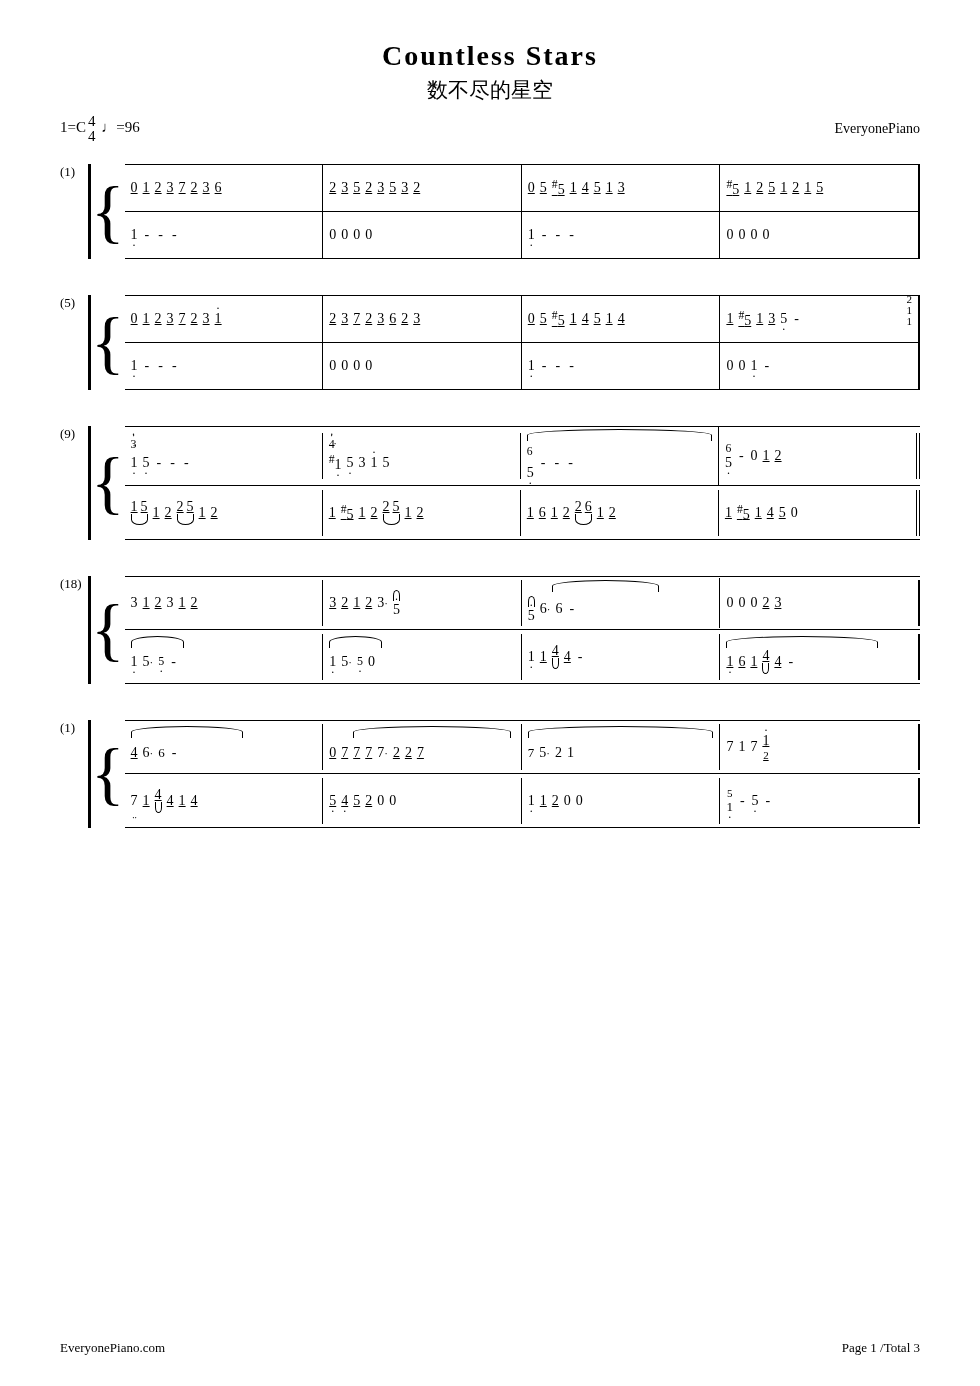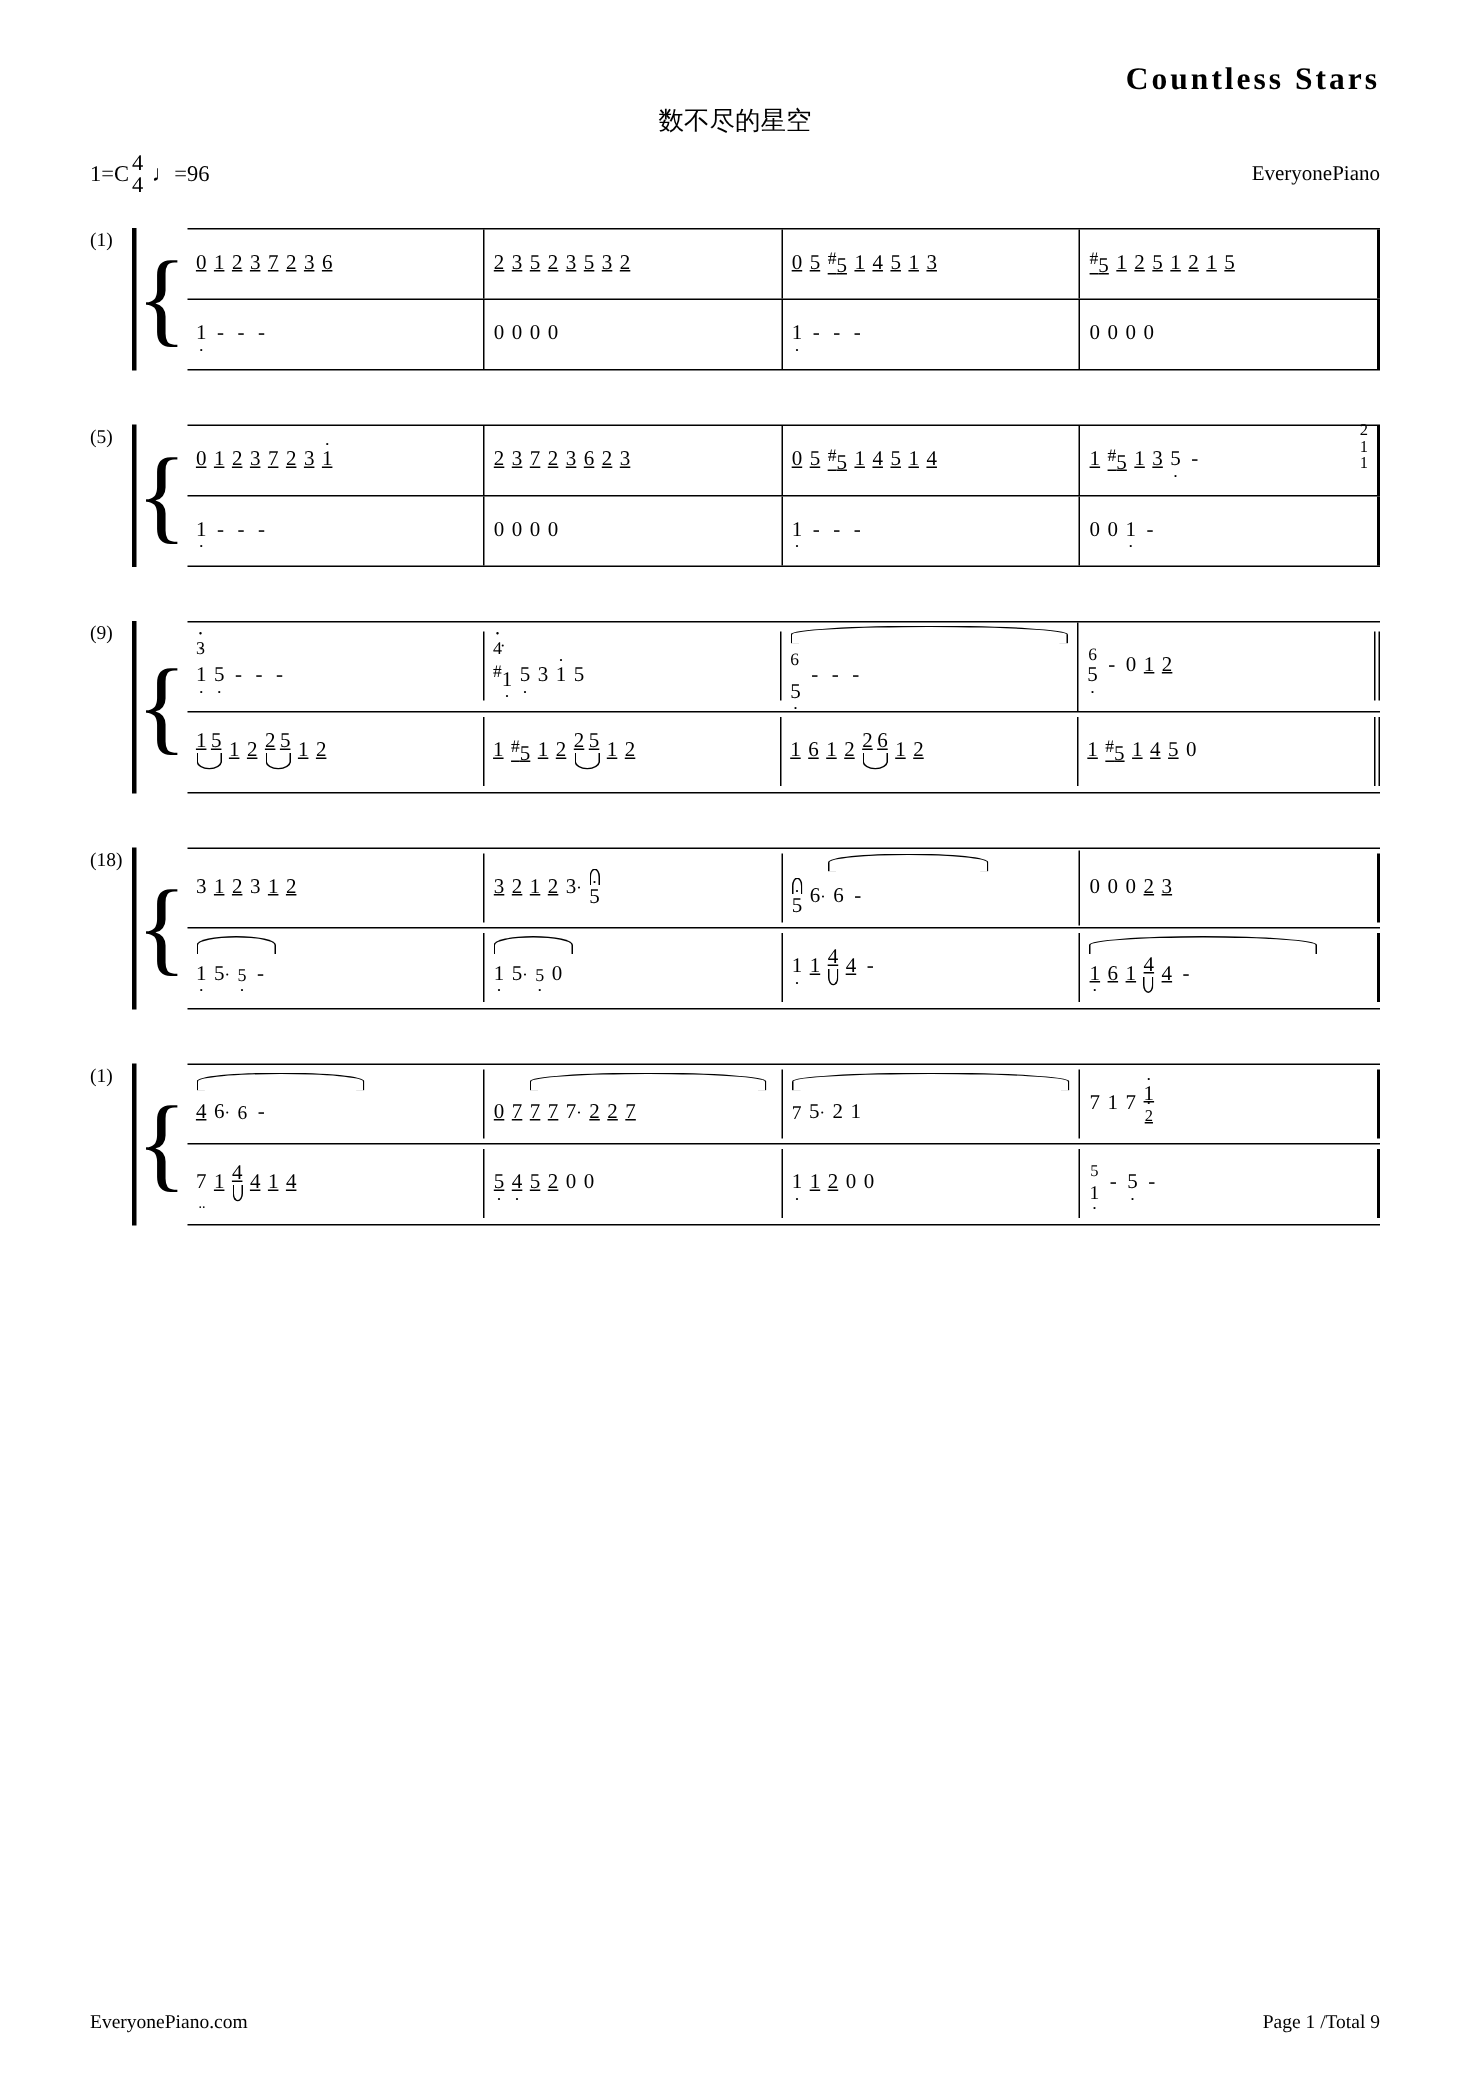--- a/index.html
+++ b/index.html
@@ -16,28 +16,27 @@
       min-height: 1386px;
       background: #fff;
       padding: 40px 60px;
       position: relative;
     }
     .title-section {
       text-align: center;
       margin-bottom: 10px;
     }
     .title-en {
-      font-size: 21px;
+      font-size: 28px;
       font-weight: bold;
       font-family: 'Times New Roman', serif;
       letter-spacing: 2px;
-      text-align: right;
     }
     .title-cn {
-      font-size: 17px;
+      font-size: 21px;
       font-family: 'SimSun', serif;
       margin-top: 4px;
     }
     .meta-row {
       display: flex;
       justify-content: space-between;
       align-items: center;
       margin: 10px 0 20px 0;
       font-size: 15px;
     }
@@ -714,16 +713,16 @@
               <span class="n dash">-</span>
             </div>
           </div>
         </div>
       </div>
     </div>
   </div>
 
   <div class="footer">
     <span>EveryonePiano.com</span>
-    <span>Page 1 /Total 9</span>
+    <span>Page 1 /Total 3</span>
   </div>
 
 </div>
 
 </body></html>

